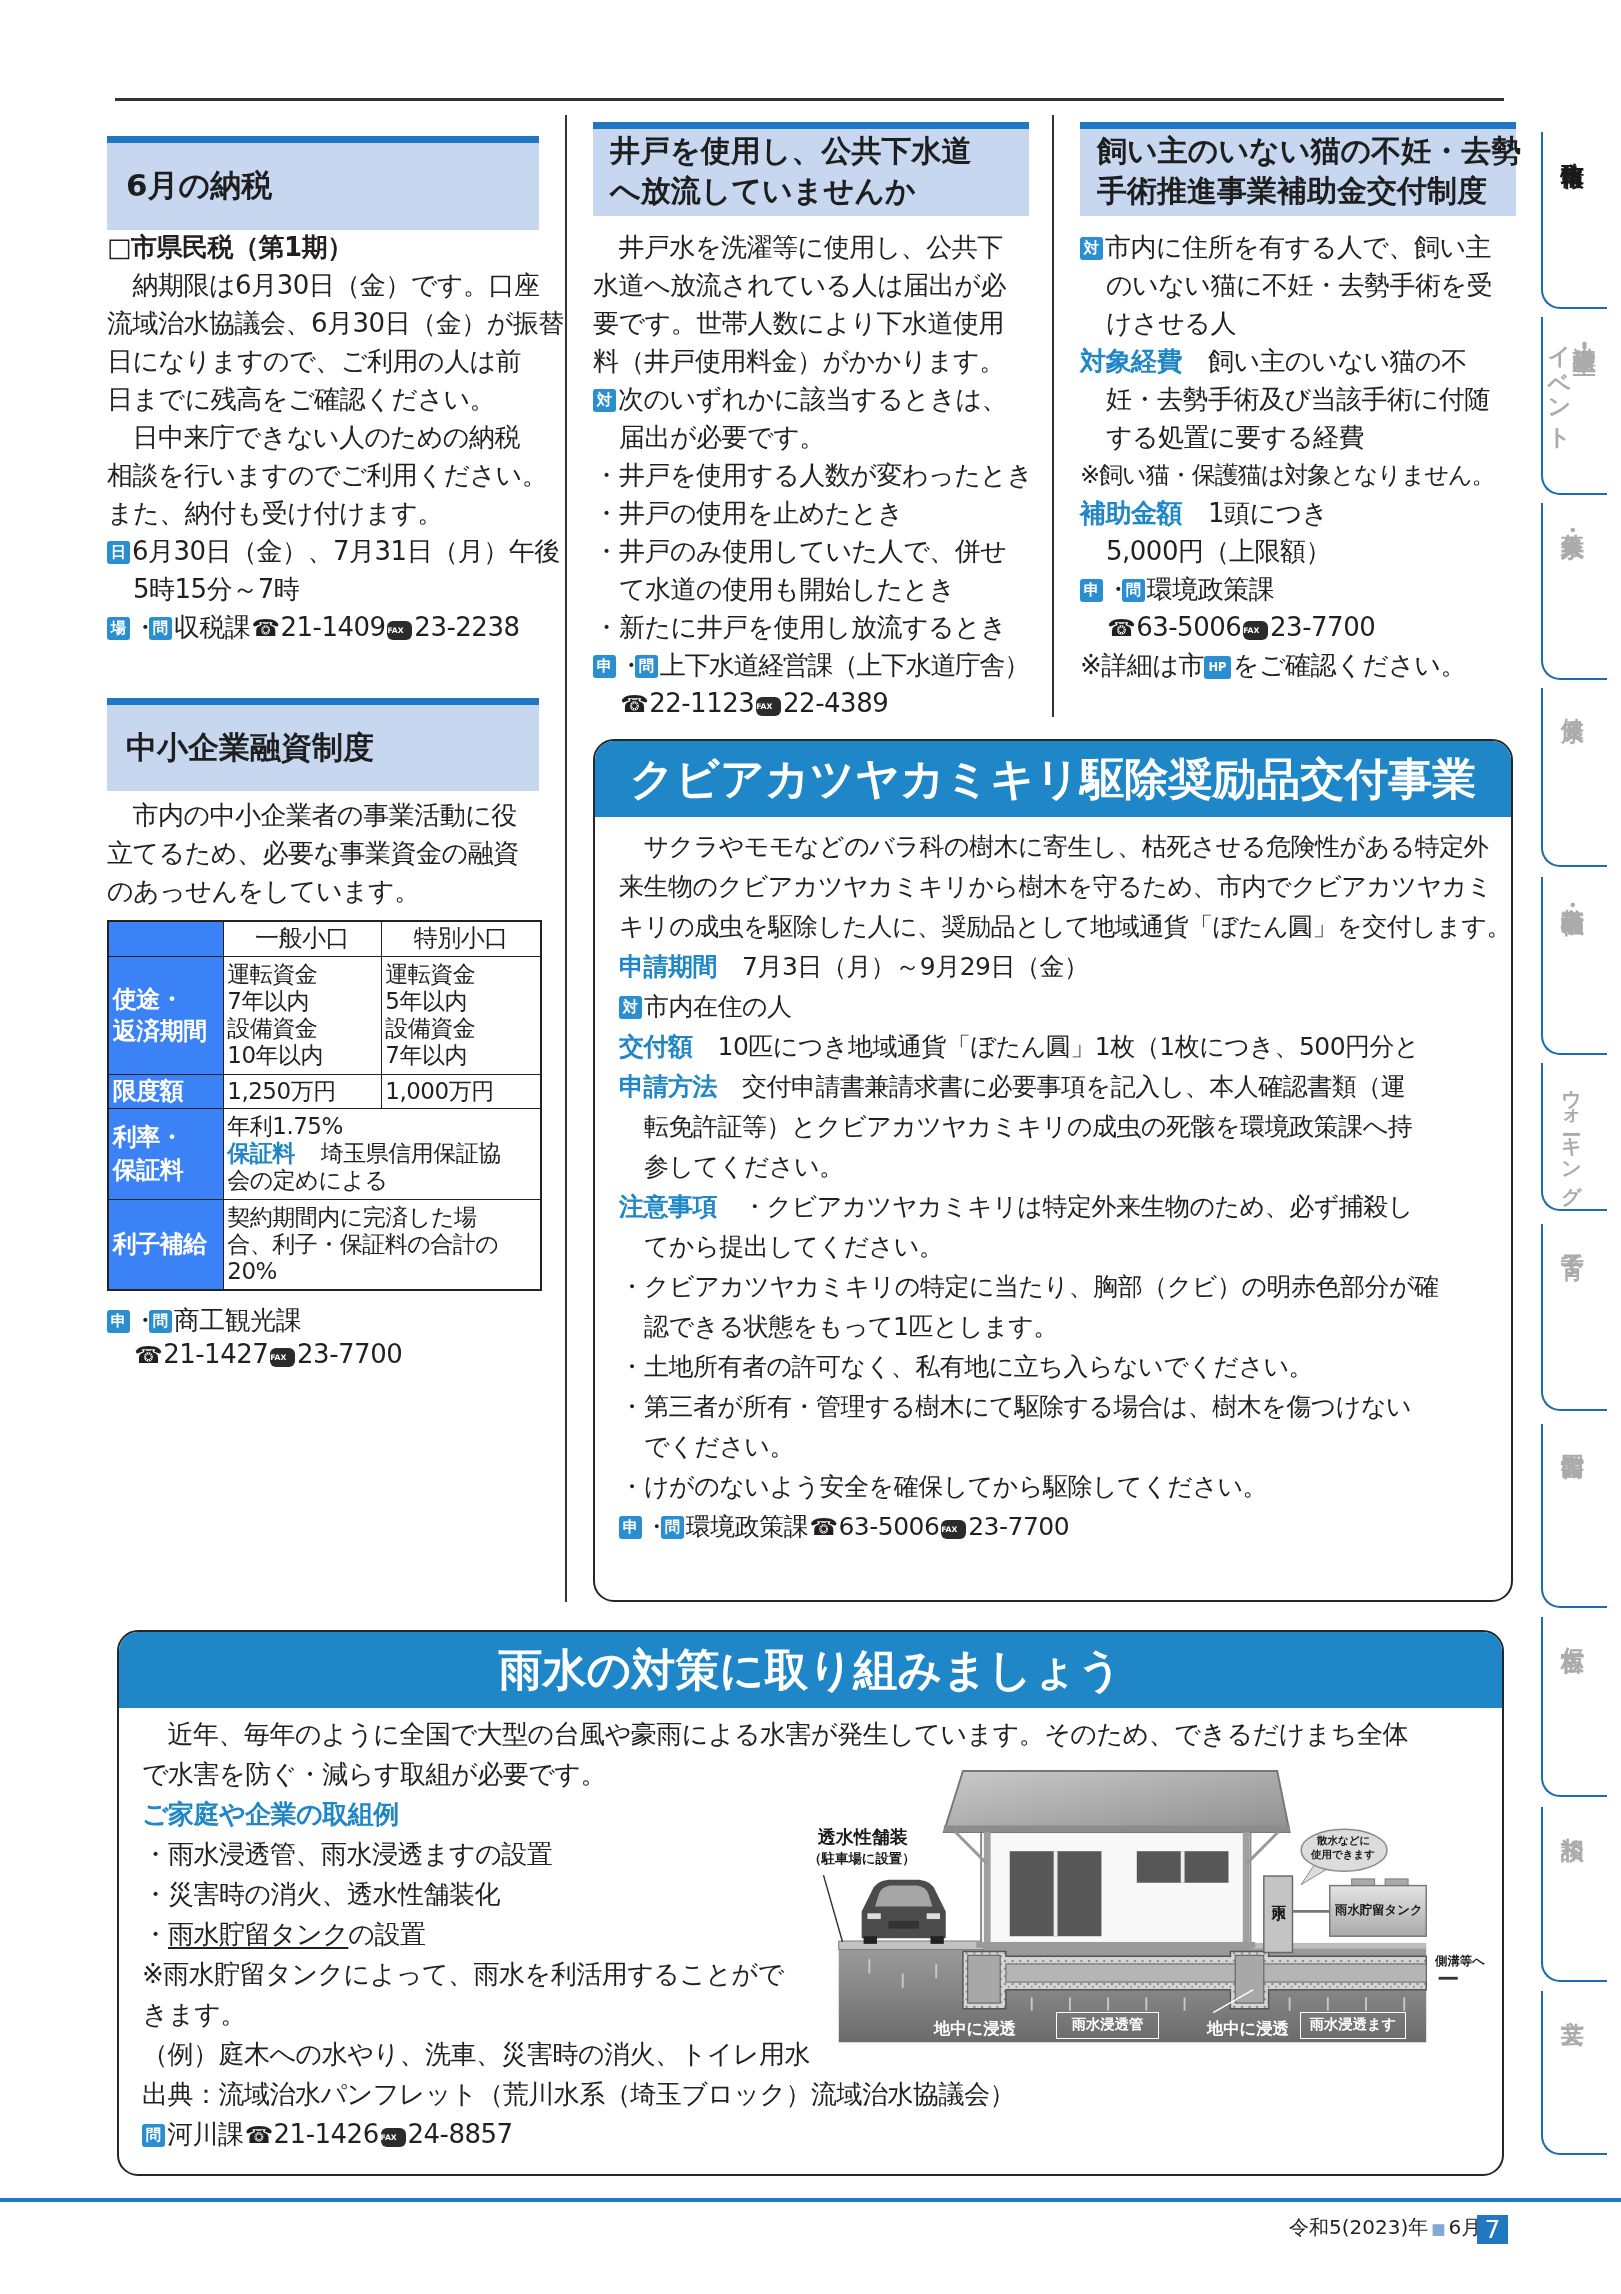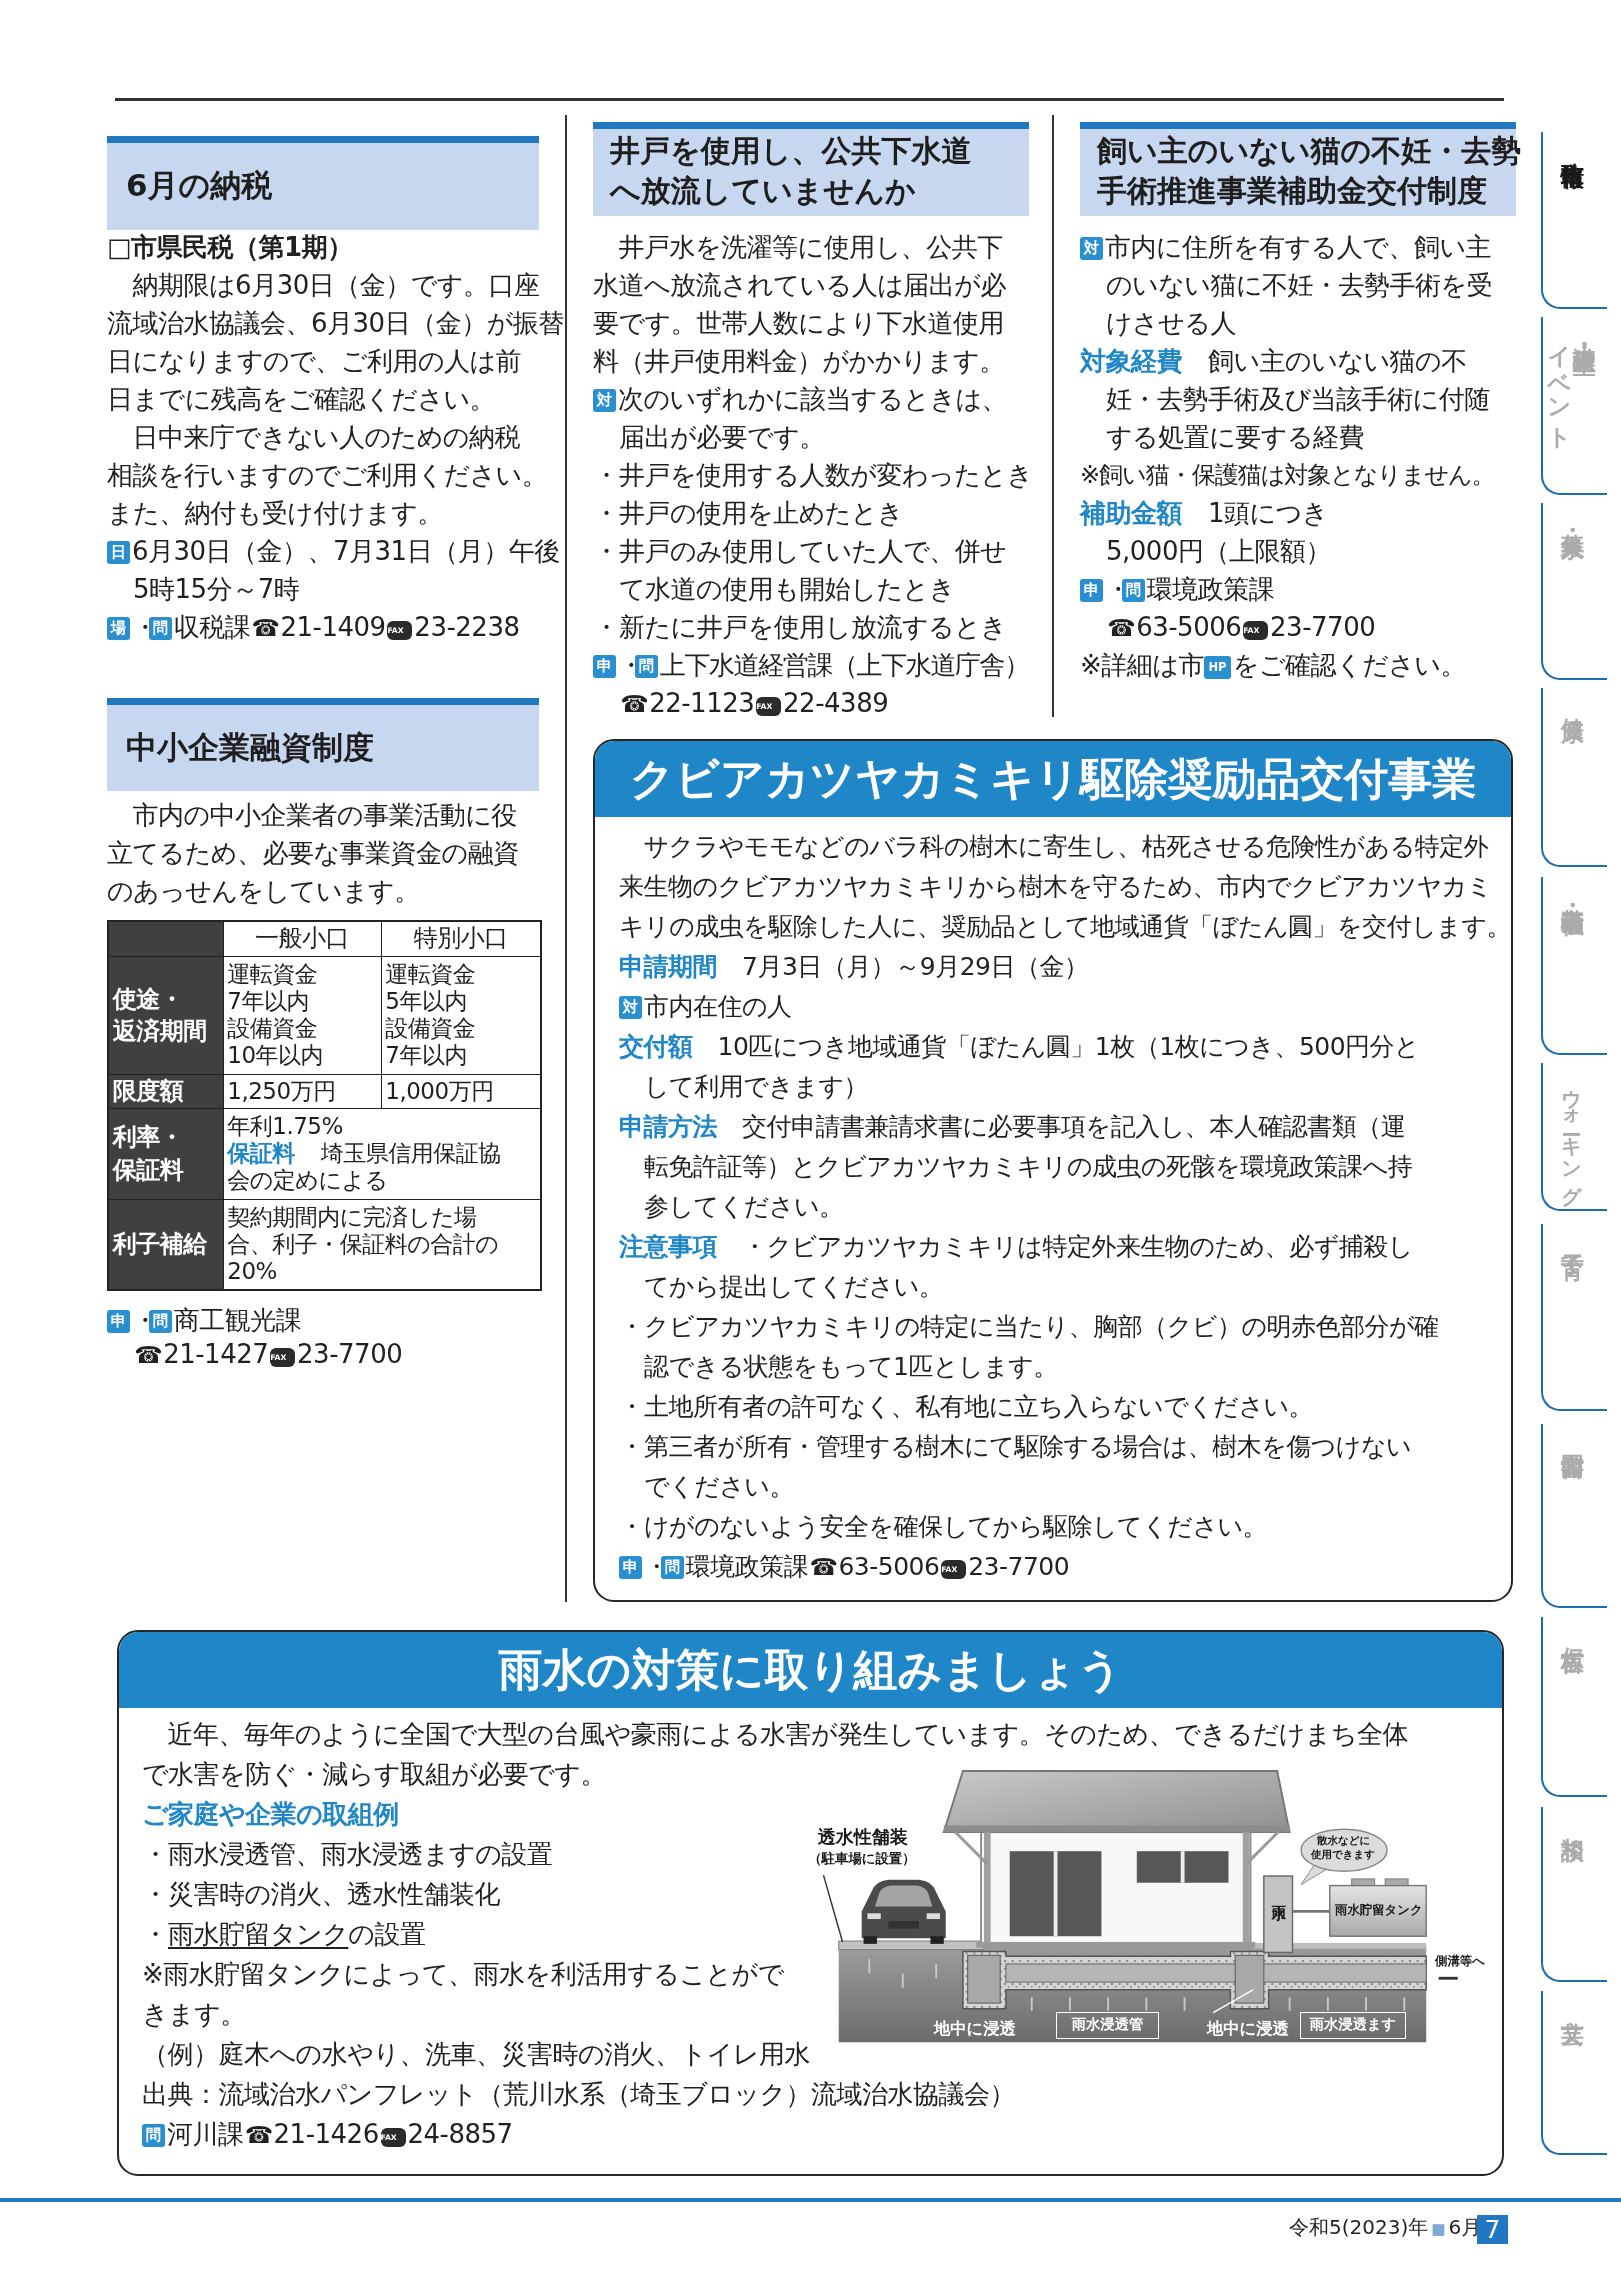--- a/index.html
+++ b/index.html
@@ -28,21 +28,21 @@
   .badge.hp{width:27px;font-size:11.5px;}
   .sep{display:inline-block;width:17px;text-align:center;}
   .tel{font-size:23px;margin:0 1px;}
   .fax{display:inline-block;width:25px;height:19px;background:#2b2b2b;color:#fff;font-size:7.6px;line-height:19px;
        text-align:left;vertical-align:2.9px;font-weight:bold;margin:0 1.9px;letter-spacing:0;border-radius:6px;}
 
   
   .loan-table{position:absolute;left:107px;top:920px;width:432px;height:369px;border-collapse:collapse;
               border:2.9px solid #222;table-layout:fixed;font-size:23px;line-height:27px;letter-spacing:-0.5px;}
   .loan-table td,.loan-table th{border:1.9px solid #222;padding:0 3.8px;vertical-align:middle;white-space:nowrap;overflow:hidden;}
-  .loan-table .rh{background:#404040;color:#fff;font-weight:bold;text-align:left;font-size:24px;line-height:32.5px;}
+  .loan-table .rh{background:#3b82f6;color:#fff;font-weight:bold;text-align:left;font-size:24px;line-height:32.5px;}
   .loan-table .ch{font-weight:normal;text-align:center;font-size:24px;}
   .loan-table .cl{display:block;}
 
   
   .box{position:absolute;box-sizing:border-box;border:2.9px solid #262626;border-radius:21px;overflow:hidden;background:#fff;}
   .box-head{height:76px;background:#1f86c8;color:#fff;font-weight:bold;font-size:44px;line-height:76px;
             text-align:center;white-space:nowrap;}
   .box .body{position:absolute;font-size:25px;line-height:40px;white-space:nowrap;letter-spacing:-0.5px;}
   .box .body .ln{display:block;height:40px;}
   .box .body .ind{padding-left:25px;}
@@ -213,21 +213,20 @@
 
 <div class="box" style="left:593px;top:739px;width:920px;height:863px;">
   <div class="box-head">クビアカツヤカミキリ駆除奨励品交付事業</div>
   <div class="body" style="left:24px;top:86px;">
     <span class="ln">　サクラやモモなどのバラ科の樹木に寄生し、枯死させる危険性がある特定外</span>
     <span class="ln">来生物のクビアカツヤカミキリから樹木を守るため、市内でクビアカツヤカミ</span>
     <span class="ln">キリの成虫を駆除した人に、奨励品として地域通貨「ぼたん圓」を交付します。</span>
     <span class="ln"><span class="blue">申請期間</span><span class="gap"></span><span>7月3日（月）～9月29日（金）</span></span>
     <span class="ln"><span class="badge">対</span><span>市内在住の人</span></span>
     <span class="ln"><span class="blue">交付額</span><span class="gap"></span><span>10匹につき地域通貨「ぼたん圓」1枚（1枚につき、500円分と</span></span>
-    <span class="ln ind">して利用できます）</span>
     <span class="ln"><span class="blue">申請方法</span><span class="gap"></span><span>交付申請書兼請求書に必要事項を記入し、本人確認書類（運</span></span>
     <span class="ln ind">転免許証等）とクビアカツヤカミキリの成虫の死骸を環境政策課へ持</span>
     <span class="ln ind">参してください。</span>
     <span class="ln"><span class="blue">注意事項</span><span class="gap"></span><span>・クビアカツヤカミキリは特定外来生物のため、必ず捕殺し</span></span>
     <span class="ln ind">てから提出してください。</span>
     <span class="ln"><span class="bul">・</span><span>クビアカツヤカミキリの特定に当たり、胸部（クビ）の明赤色部分が確</span></span>
     <span class="ln ind">認できる状態をもって1匹とします。</span>
     <span class="ln"><span class="bul">・</span><span>土地所有者の許可なく、私有地に立ち入らないでください。</span></span>
     <span class="ln"><span class="bul">・</span><span>第三者が所有・管理する樹木にて駆除する場合は、樹木を傷つけない</span></span>
     <span class="ln ind">でください。</span>

